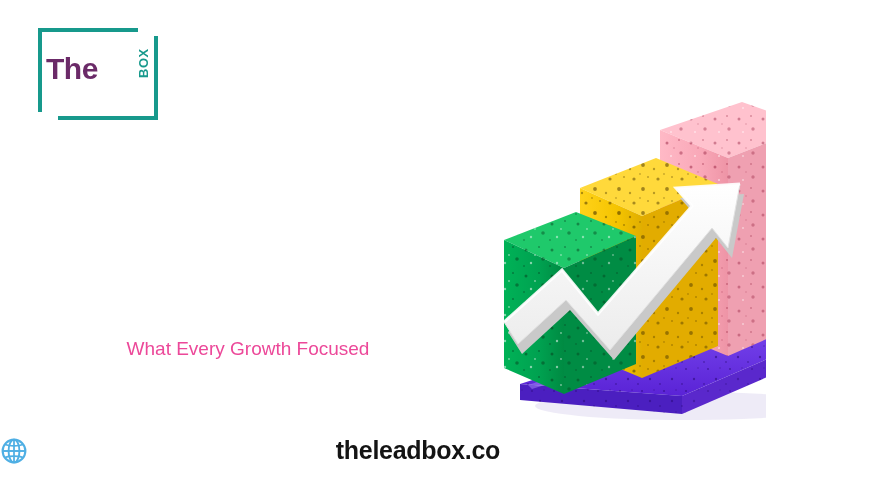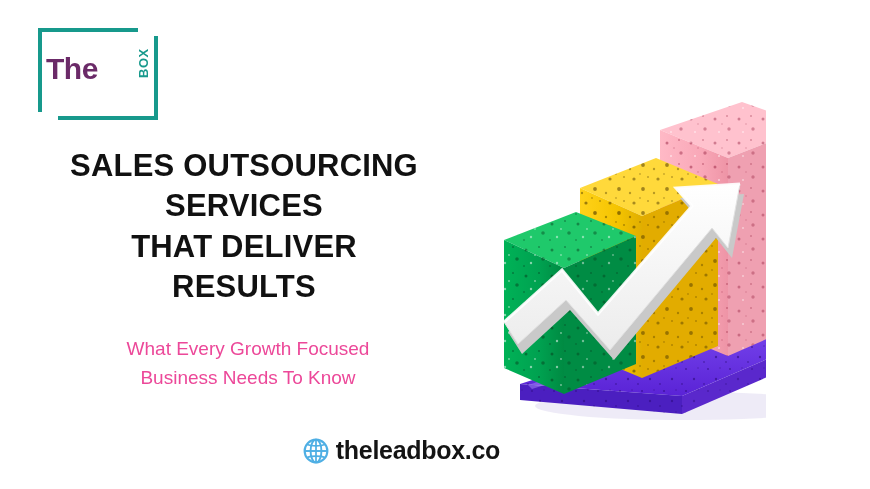--- a/index.html
+++ b/index.html
@@ -110,21 +110,21 @@
   }
 
   
   .footer {
     position: absolute;
     left: 0px;
     top: 436px;
     width: 500px;
     display: flex;
     align-items: center;
-    justify-content: flex-end;
+    justify-content: space-between;
     gap: 6px;
   }
   .globe-icon {
     width: 28px;
     height: 28px;
     display: block;
   }
   .footer-url {
     color: #141414;
     font-size: 25px;
@@ -153,30 +153,23 @@
 
   <div class="logo">
     <div class="logo-bracket-tl"></div>
     <div class="logo-bracket-br"></div>
     <div class="logo-word">
       <span class="logo-the">The</span>
     </div>
     <div class="logo-box">BOX</div>
   </div>
 
-  <div class="headline">
-    <span class="hl">SALES OUTSOURCING</span>
-    <span class="hl">SERVICES</span>
-    <span class="hl">THAT DELIVER</span>
-    <span class="hl">RESULTS</span>
-  </div>
 
   <div class="subtitle">
     <span class="sl">What Every Growth Focused</span>
-    <span class="sl">Business Needs To Know</span>
   </div>
 
   <div class="footer">
     <span>
       <svg class="globe-icon" viewBox="0 0 32 32" aria-hidden="true">
         <circle cx="16" cy="16" r="13" fill="none" stroke="#4FAFE4" stroke-width="2.4"></circle>
         <ellipse cx="16" cy="16" rx="6.2" ry="13" fill="none" stroke="#4FAFE4" stroke-width="2.2"></ellipse>
         <line x1="3" y1="16" x2="29" y2="16" stroke="#4FAFE4" stroke-width="2.2"></line>
         <path d="M6.2 8.6 C10 10.6, 22 10.6, 25.8 8.6" fill="none" stroke="#4FAFE4" stroke-width="2"></path>
         <path d="M6.2 23.4 C10 21.4, 22 21.4, 25.8 23.4" fill="none" stroke="#4FAFE4" stroke-width="2"></path>

